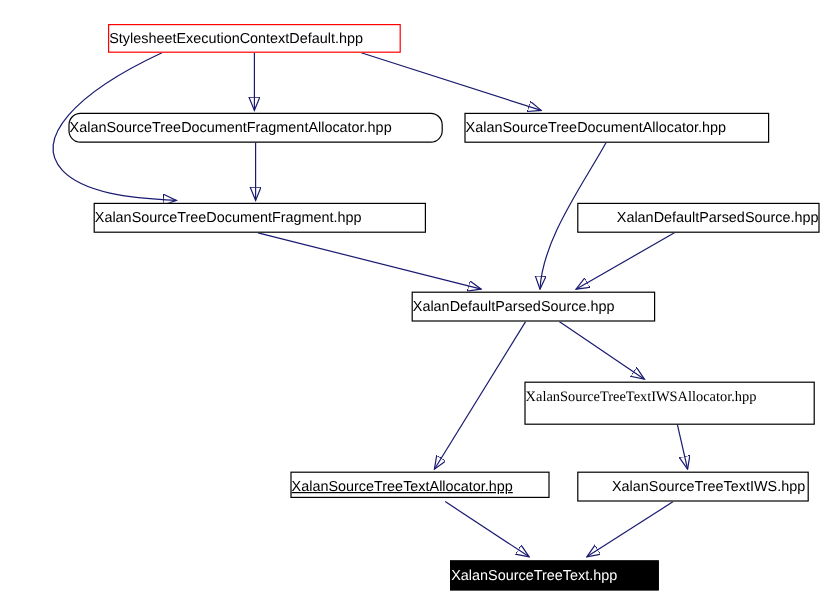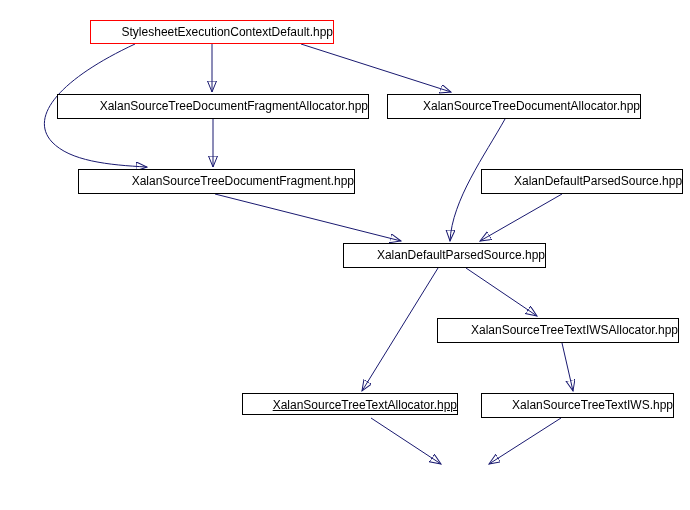--- a/index.html
+++ b/index.html
@@ -26,21 +26,21 @@
     stroke-width: 1;
   }
   .node {
     position: absolute;
     box-sizing: border-box;
     border: 1px solid #000000;
     background: #ffffff;
     color: #000000;
     font-size: 12px;
     line-height: 22px;
-    text-align: right;
+    text-align: left;
     white-space: nowrap;
     cursor: pointer;
   }
   .node.focus {
     border-color: #ff0000;
   }
   .node.current {
     background: #000000;
     border-color: #000000;
     color: #ffffff;
@@ -66,30 +66,31 @@
     <path d="M562,194 L480,241" marker-end="url(#arrow)"></path>
     <path d="M438,268 L362,391" marker-end="url(#arrow)"></path>
     <path d="M466,268 L537,316" marker-end="url(#arrow)"></path>
     <path d="M562,343 L573,391" marker-end="url(#arrow)"></path>
     <path d="M371,418 L441,464" marker-end="url(#arrow)"></path>
     <path d="M561,418 L489,464" marker-end="url(#arrow)"></path>
   </svg>
 
   <div class="node focus" style="left:90px; top:20px; width:244px; height:24px;">StylesheetExecutionContextDefault.hpp</div>
 
-  <div class="node" style="left:57px; top:94px; width:312px; height:25px;">XalanSourceTreeDocumentFragmentAllocator.hpp</div>
+  <div class="node" style="left:57px; top:94px; width:312px; height:25px;border-radius:10px;">XalanSourceTreeDocumentFragmentAllocator.hpp</div>
 
   <div class="node" style="left:387px; top:94px; width:254px; height:25px;">XalanSourceTreeDocumentAllocator.hpp</div>
 
   <div class="node" style="left:78px; top:169px; width:277px; height:25px;">XalanSourceTreeDocumentFragment.hpp</div>
 
   <div class="node" style="left:481px; top:169px; width:202px; height:25px;padding-left:32px;">XalanDefaultParsedSource.hpp</div>
 
   <div class="node" style="left:343px; top:243px; width:203px; height:25px;">XalanDefaultParsedSource.hpp</div>
 
-  <div class="node" style="left:437px; top:318px; width:242px; height:25px;">XalanSourceTreeTextIWSAllocator.hpp</div>
+  <div class="node" style="left:437px; top:318px; width:242px; height:36px;font-family:Liberation Serif, serif;">XalanSourceTreeTextIWSAllocator.hpp</div>
 
   <div class="node" style="left:242px; top:393px; width:216px; height:22px;text-decoration:underline;">XalanSourceTreeTextAllocator.hpp</div>
 
   <div class="node" style="left:481px; top:393px; width:193px; height:25px;padding-left:28px;">XalanSourceTreeTextIWS.hpp</div>
 
+  <div class="node current" style="left:375px; top:467px; width:174px; height:25px;">XalanSourceTreeText.hpp</div>
 
 </div>
 
 </body></html>

